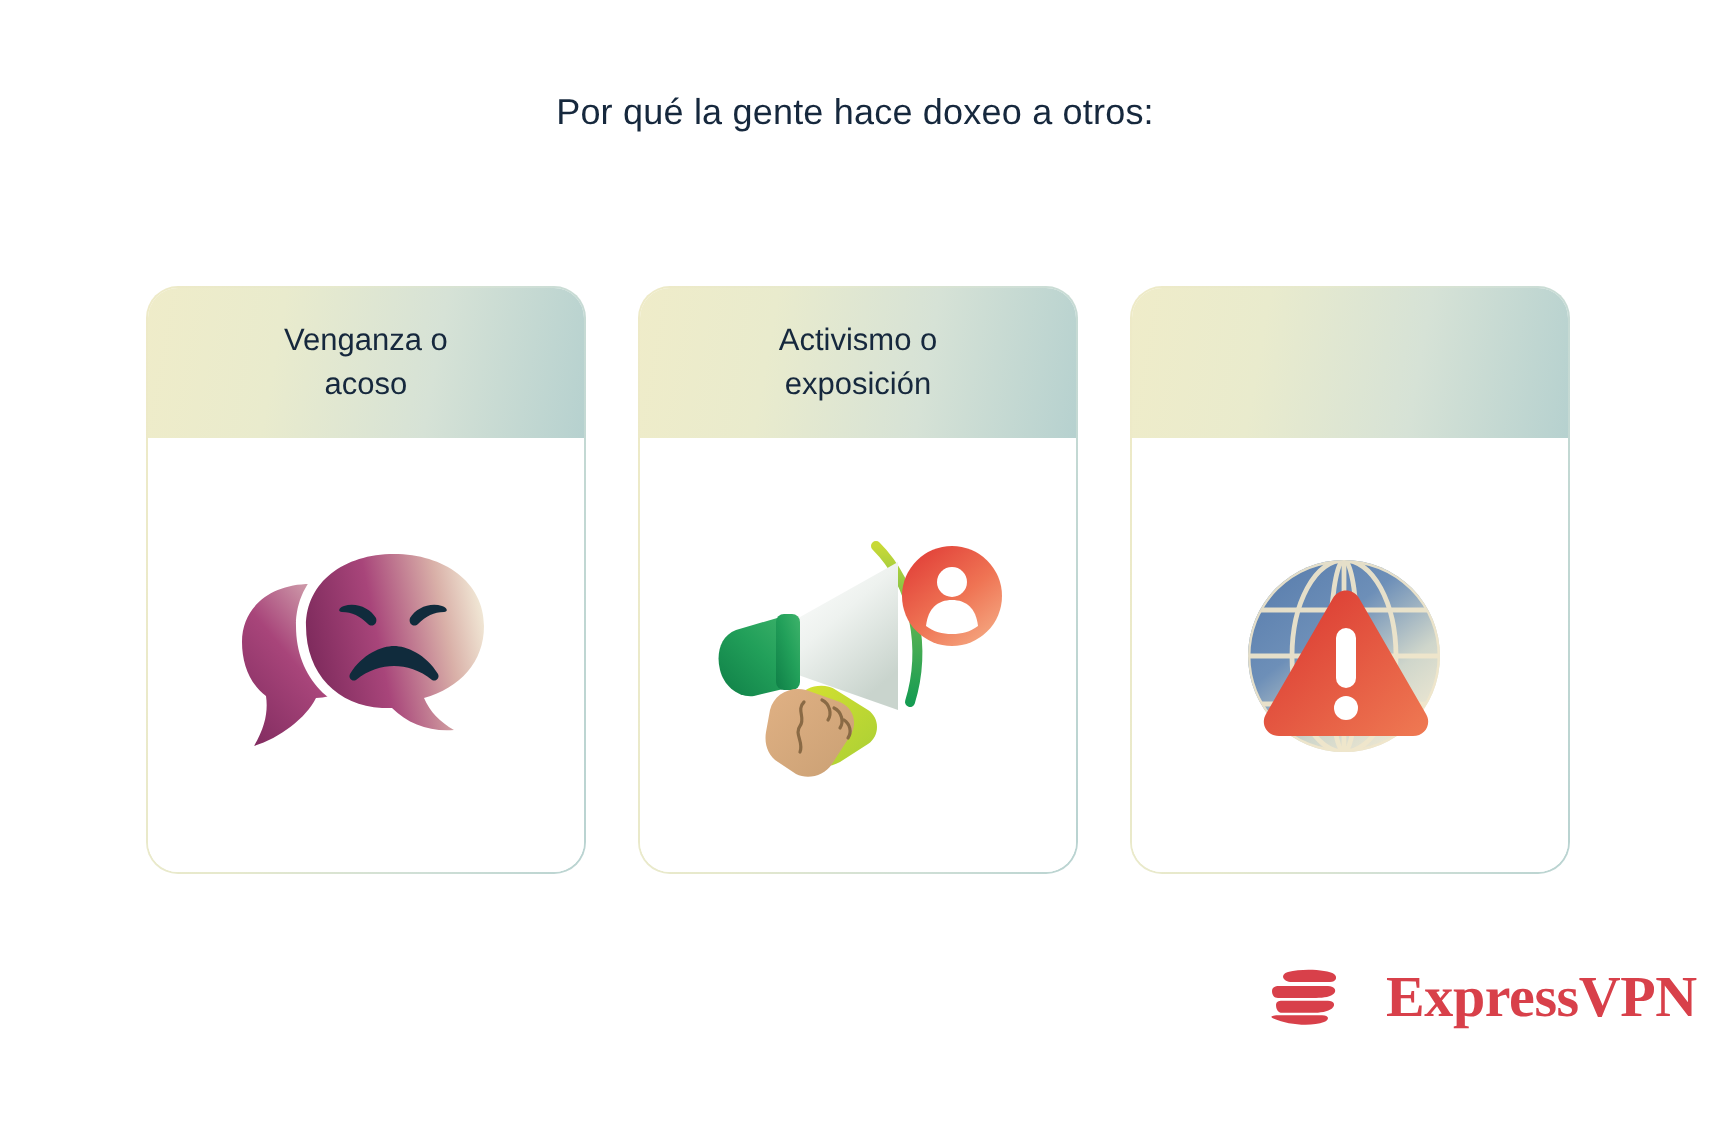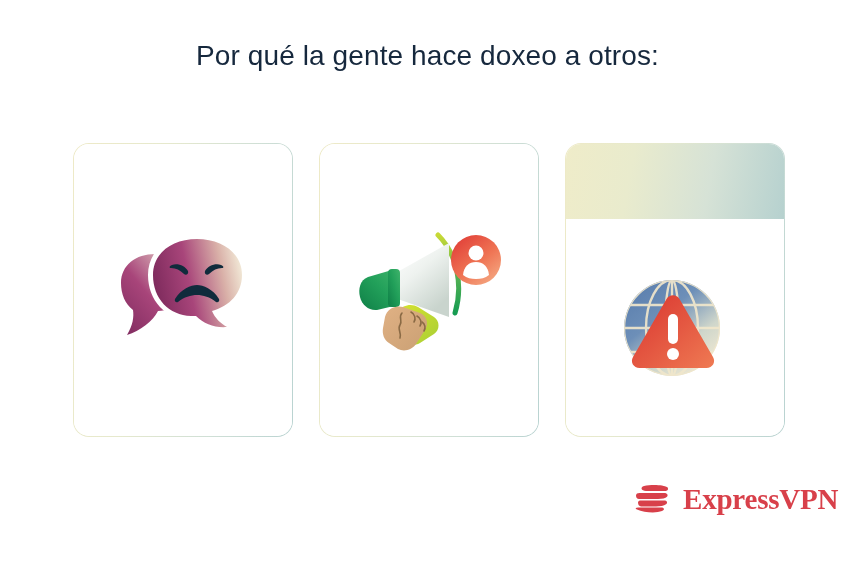--- a/index.html
+++ b/index.html
@@ -17,21 +17,21 @@
   }
 
   
   .title {
     position: absolute;
     left: 0;
     top: 38px;
     width: 855px;
     text-align: center;
     color: #16283d;
-    font-size: 28px;
+    font-size: 18px;
     line-height: 36px;
     font-weight: 400;
     letter-spacing: 0.1px;
   }
   .title .line { display: block; }
 
   
   .cards {
     position: absolute;
     left: 73px;
@@ -88,21 +88,21 @@
     display: block;
   }
 
   
   .logo {
     position: absolute;
     left: 634px;
     top: 484px;
     display: flex;
     align-items: center;
-    gap: 13px;
+    gap: 23px;
   }
   .logo-mark { width: 36px; height: 30px; display: block; }
   .logo-text {
     color: #d8404a;
     font-family: "Liberation Serif", serif;
     font-size: 29px;
     line-height: 29px;
     font-weight: 700;
     letter-spacing: -0.2px;
   }
@@ -110,20 +110,26 @@
 </head>
 <body>
 
 <div class="title">
   <span class="line">Por qué la gente hace doxeo a otros:</span>
 </div>
 
 <div class="cards">
 
   <div class="card">
+    <div class="card-header">
+      <div>
+        <span>Venganza o</span>
+        <span>acoso</span>
+      </div>
+    </div>
     <div class="card-body">
       <svg class="icon-wrap" viewBox="0 0 150 130">
         <defs>
           <linearGradient id="g-bubble-small" x1="0" y1="1" x2="1" y2="0">
             <stop offset="0%" stop-color="#7e2a5e"></stop>
             <stop offset="45%" stop-color="#a8457a"></stop>
             <stop offset="100%" stop-color="#f0e7d4"></stop>
           </linearGradient>
           <linearGradient id="g-bubble-big" x1="0" y1="0.55" x2="1" y2="0.35">
             <stop offset="0%" stop-color="#7d2a5c"></stop>
@@ -147,20 +153,26 @@
             <path d="M64 40 C70 38 77 41 80 46 C81 49 78 51 76 49 C72 45 68 43 63 43 C61 43 61 41 64 40 Z"></path>
             <path d="M113 40 C107 38 100 41 97 46 C96 49 99 51 101 49 C105 45 109 43 114 43 C116 43 116 41 113 40 Z"></path>
             <path d="M67 74 C73 64 83 60 89 60 C95 60 105 64 111 74 C112 76 110 78 108 77 C102 72 95 70 89 70 C83 70 76 72 70 77 C68 78 66 76 67 74 Z"></path>
           </g>
         </g>
       </svg>
     </div>
   </div>
 
   <div class="card">
+    <div class="card-header">
+      <div>
+        <span>Activismo o</span>
+        <span>exposición</span>
+      </div>
+    </div>
     <div class="card-body">
       <svg class="icon-wrap" viewBox="0 0 150 130">
         <defs>
           <linearGradient id="g-horn-cone" x1="0" y1="0.1" x2="0.6" y2="1">
             <stop offset="0%" stop-color="#ffffff"></stop>
             <stop offset="45%" stop-color="#eef2ef"></stop>
             <stop offset="100%" stop-color="#c9d4cd"></stop>
           </linearGradient>
           <linearGradient id="g-horn-back" x1="0" y1="1" x2="1" y2="0">
             <stop offset="0%" stop-color="#0f7f47"></stop>

